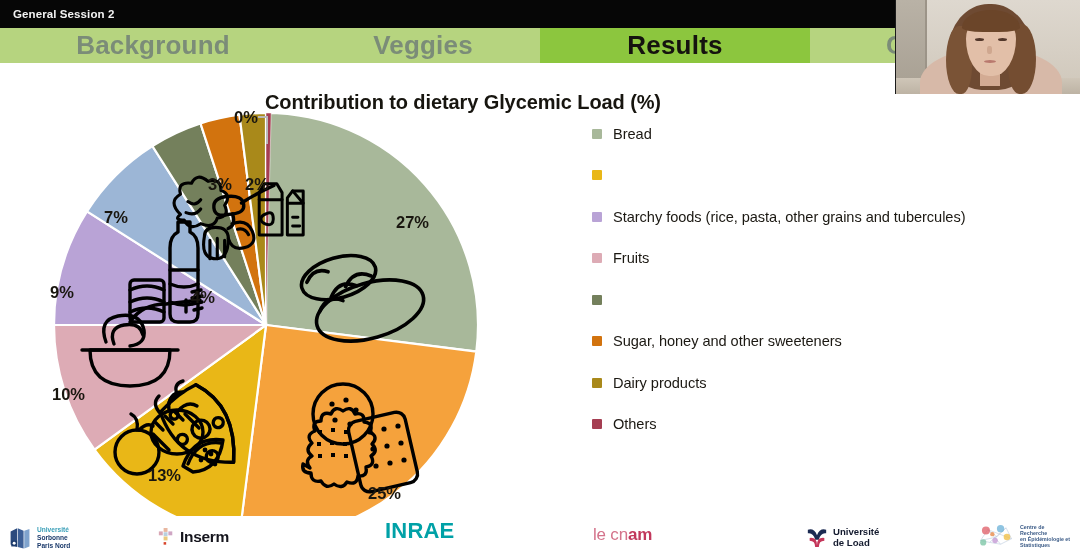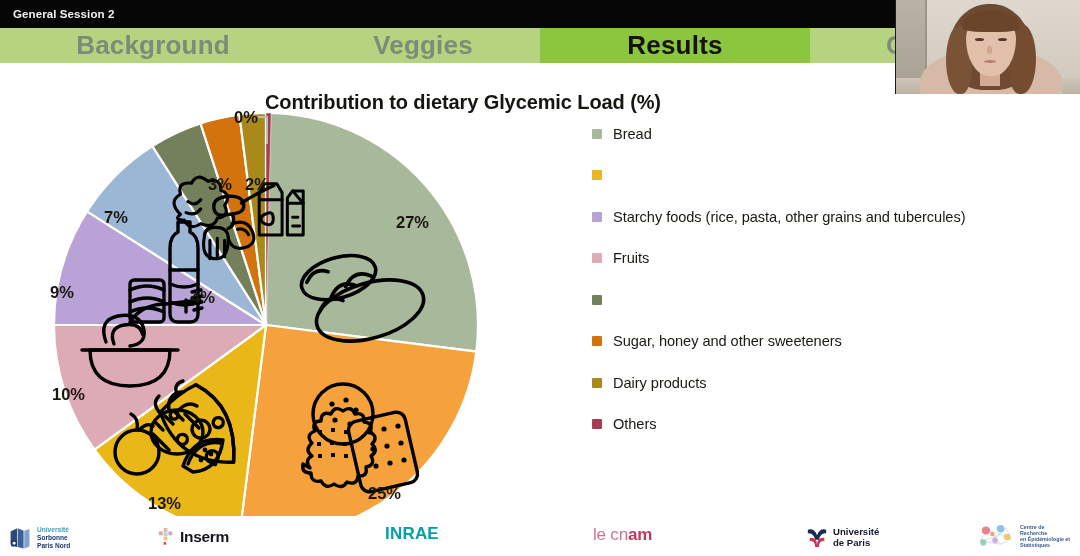--- a/index.html
+++ b/index.html
@@ -142,21 +142,21 @@
 
   .logo-inserm { left: 158px; bottom: 10px; display: flex; align-items: center; }
   .inserm-mark { width: 17px; height: 19px; margin-right: 5px; }
   .inserm-txt {
     font-size: 15.5px; font-weight: bold; color: #15151d;
     letter-spacing: -0.3px;
   }
 
   .logo-inrae { left: 385px; bottom: 12px; }
   .inrae-txt {
-    font-size: 17px; font-weight: bold; color: #00a1a7;
+    font-size: 22px; font-weight: bold; color: #00a1a7;
     letter-spacing: 0.2px;
     text-align: center;
   }
 
   .logo-cnam { left: 593px; bottom: 11px; }
   .cnam-txt { font-size: 17px; letter-spacing: -0.2px; }
   .cnam-txt .l { color: #d4738b; font-weight: 400; }
   .cnam-txt .b { color: #c2385c; font-weight: bold; }
 
   .logo-updp { left: 806px; bottom: 8px; display: flex; align-items: center; }
@@ -409,21 +409,21 @@
             <path d="M-2 2 q8 -4 8 6 q0 8 -8 6 q-6 -2 -6 -6 q0 -4 6 -6 z"></path>
             <path d="M22 -10 l0 -6 l6 -8 l12 0 l0 50 l-18 0 z"></path>
             <path d="M22 -10 l18 0 M28 -24 l12 14"></path>
             <path d="M28 6 l6 0 M28 16 l8 0"></path>
           </g>
         </g>
       </svg>
 
       <div class="pct" style="left:360px; top:105px;">27%</div>
       <div class="pct" style="left:332px; top:376px;">25%</div>
-      <div class="pct" style="left:112px; top:386px;">13%</div>
+      <div class="pct" style="left:112px; top:358px;">13%</div>
       <div class="pct" style="left:16px;  top:277px;">10%</div>
       <div class="pct" style="left:14px;  top:175px;">9%</div>
       <div class="pct" style="left:68px;  top:100px;">7%</div>
       <div class="pct" style="left:155px; top:180px;">4%</div>
       <div class="pct" style="left:172px; top:67px;">3%</div>
       <div class="pct" style="left:209px; top:67px;">2%</div>
       <div class="pct" style="left:198px; top:0px;">0%</div>
 
       <div class="leader" style="left:230px; top:10px; width:1.6px; height:26px;"></div>
       <div class="leader" style="left:222px; top:8px; width:10px; height:1.6px;"></div>
@@ -499,21 +499,21 @@
         <div class="cnam-txt"><span class="l">le cn</span><span class="b">am</span></div>
       </div>
 
       <div class="logo logo-updp">
         <svg class="updp-mark" viewBox="0 0 24 24">
           <path d="M2 4 q7 -2 10 6 q3 -8 10 -6 l0 4 q-6 -1 -8 7 l-4 0 q-2 -8 -8 -7 z" fill="#1b2a52"></path>
           <path d="M4 13 q8 -1 8 8 q0 -9 8 -8 l0 3 q-6 0 -6 7 l-4 0 q0 -7 -6 -7 z" fill="#c4365a"></path>
         </svg>
         <div class="updp-txt">
           <div>Université</div>
-          <div>de Paris</div>
+          <div>de Load</div>
         </div>
       </div>
 
       <div class="logo logo-cress">
         <svg class="cress-mark" viewBox="0 0 46 30">
           <g stroke="#b8c6da" stroke-width="0.6" fill="none">
             <path d="M6 20 L14 8 L24 16 L34 6 L40 18 L28 24 L16 22 Z"></path>
             <path d="M6 20 L24 16 M14 8 L28 24 M34 6 L16 22 M40 18 L14 8"></path>
           </g>
           <circle cx="12" cy="9" r="4.4" fill="#e0616a" opacity="0.78"></circle>

